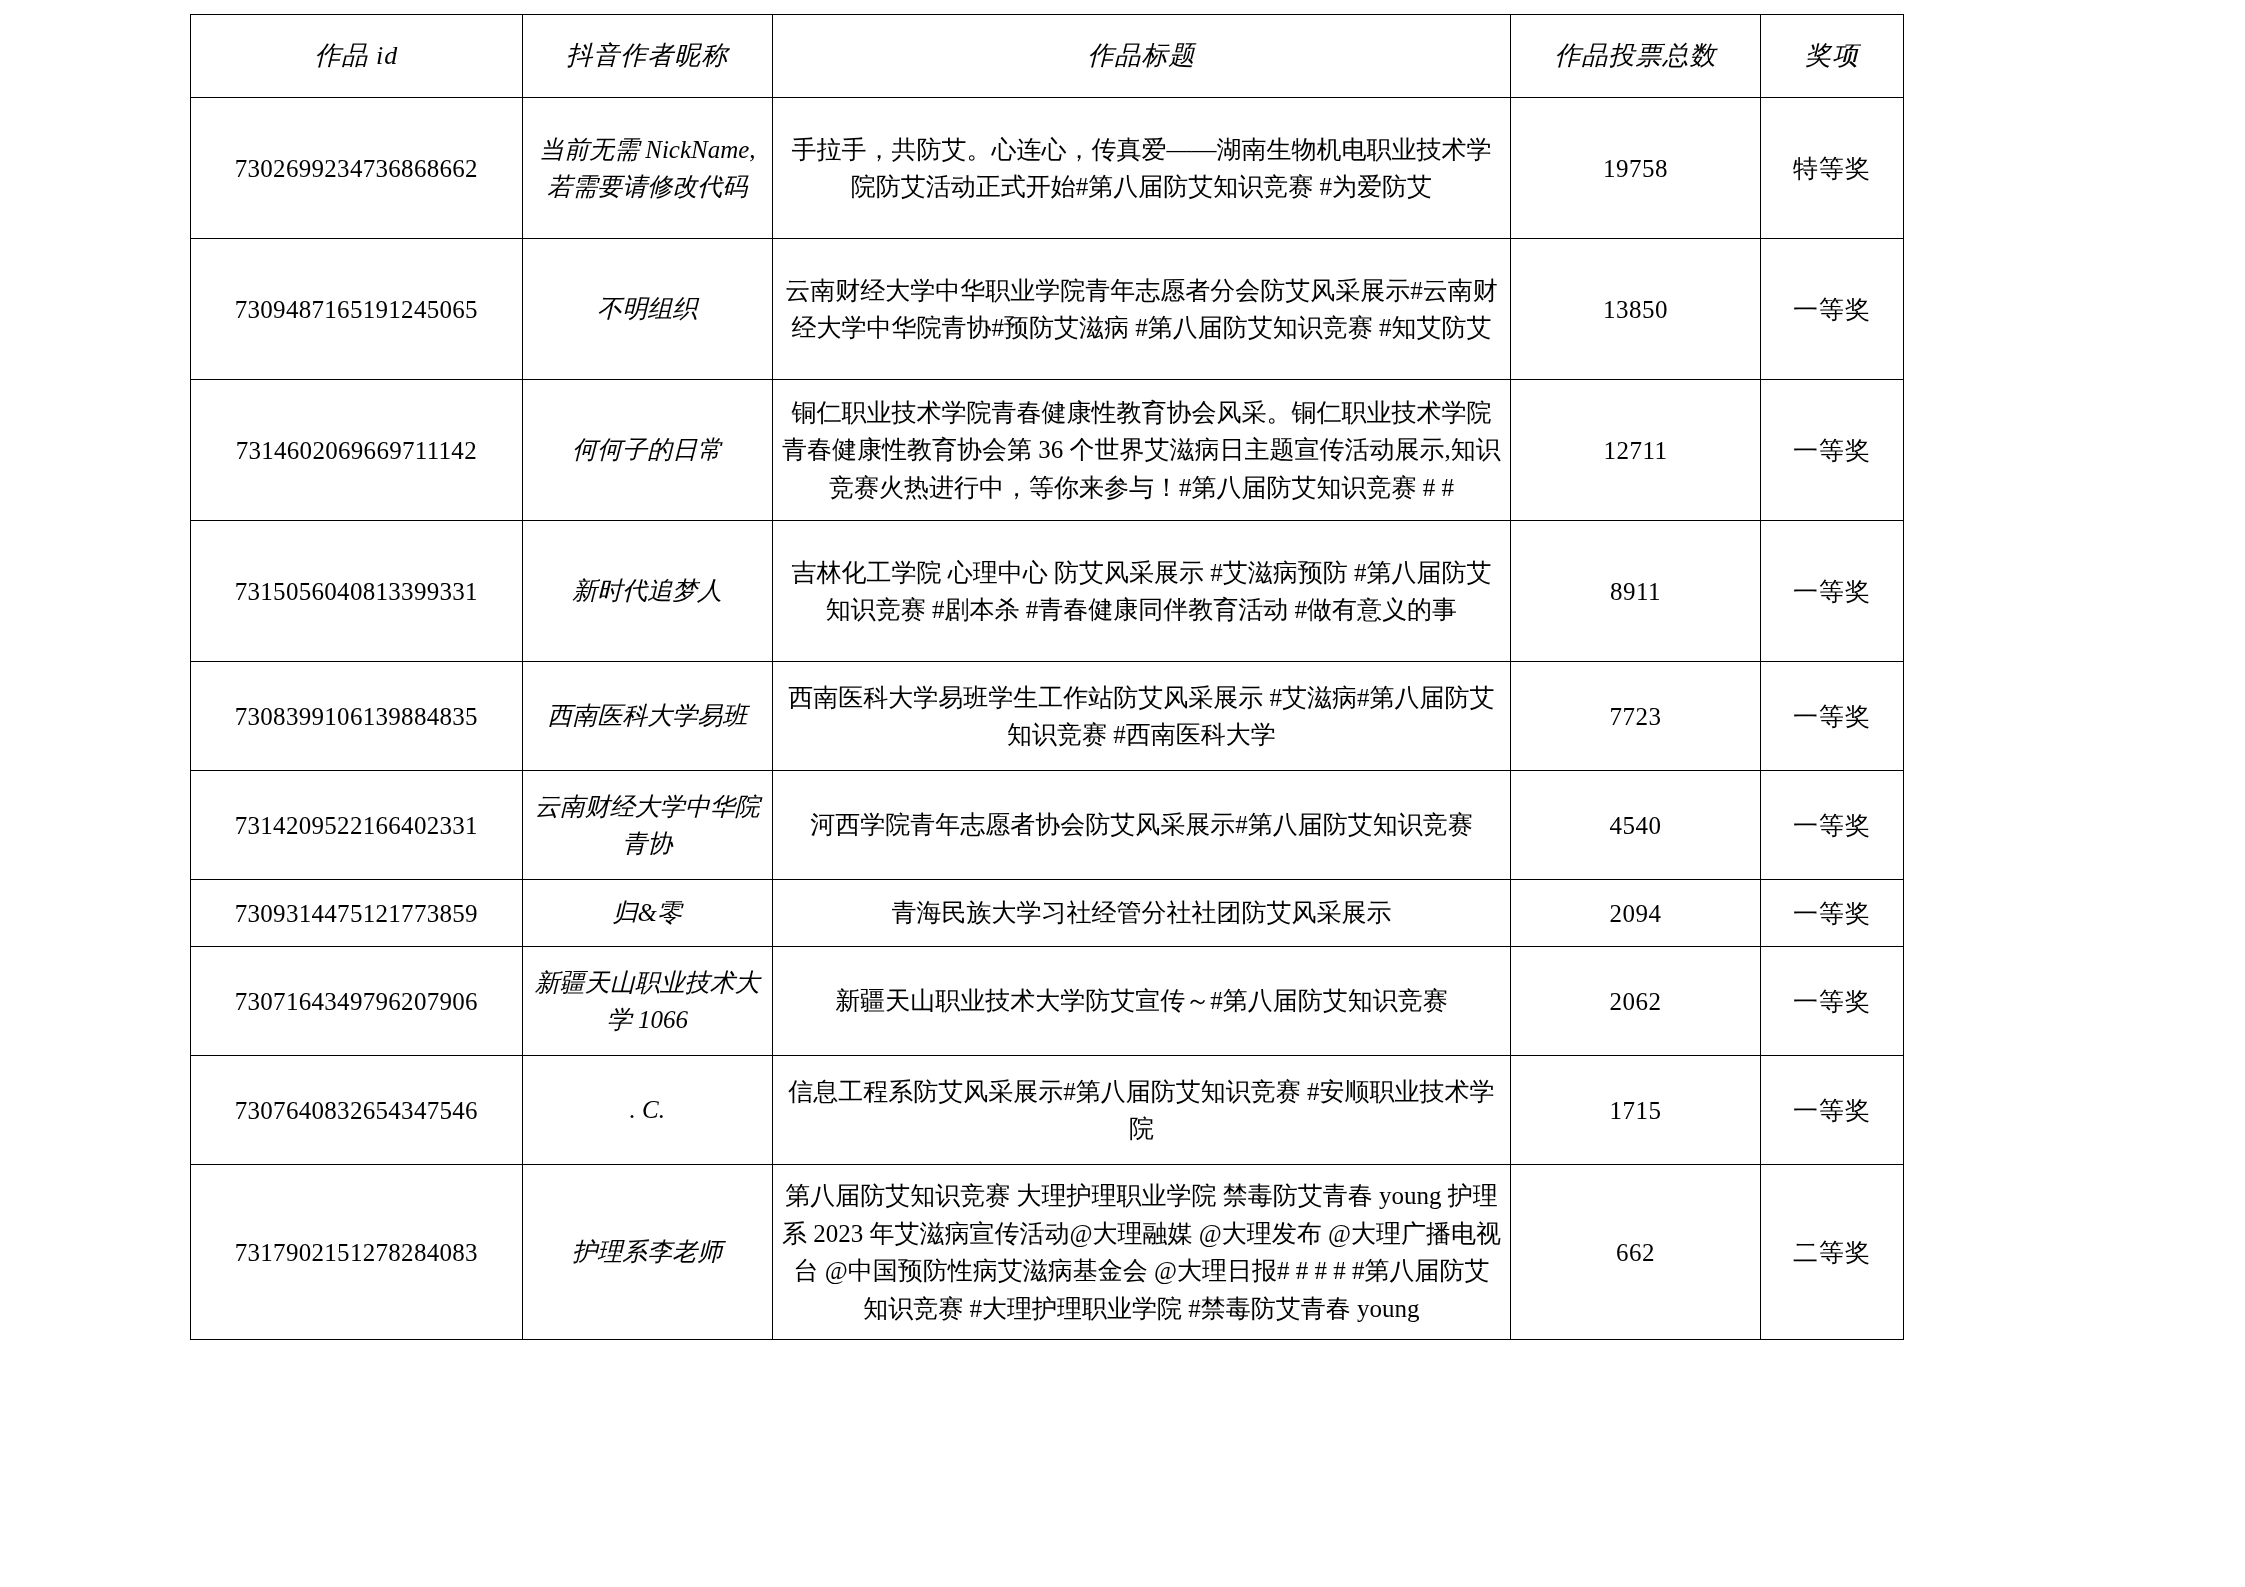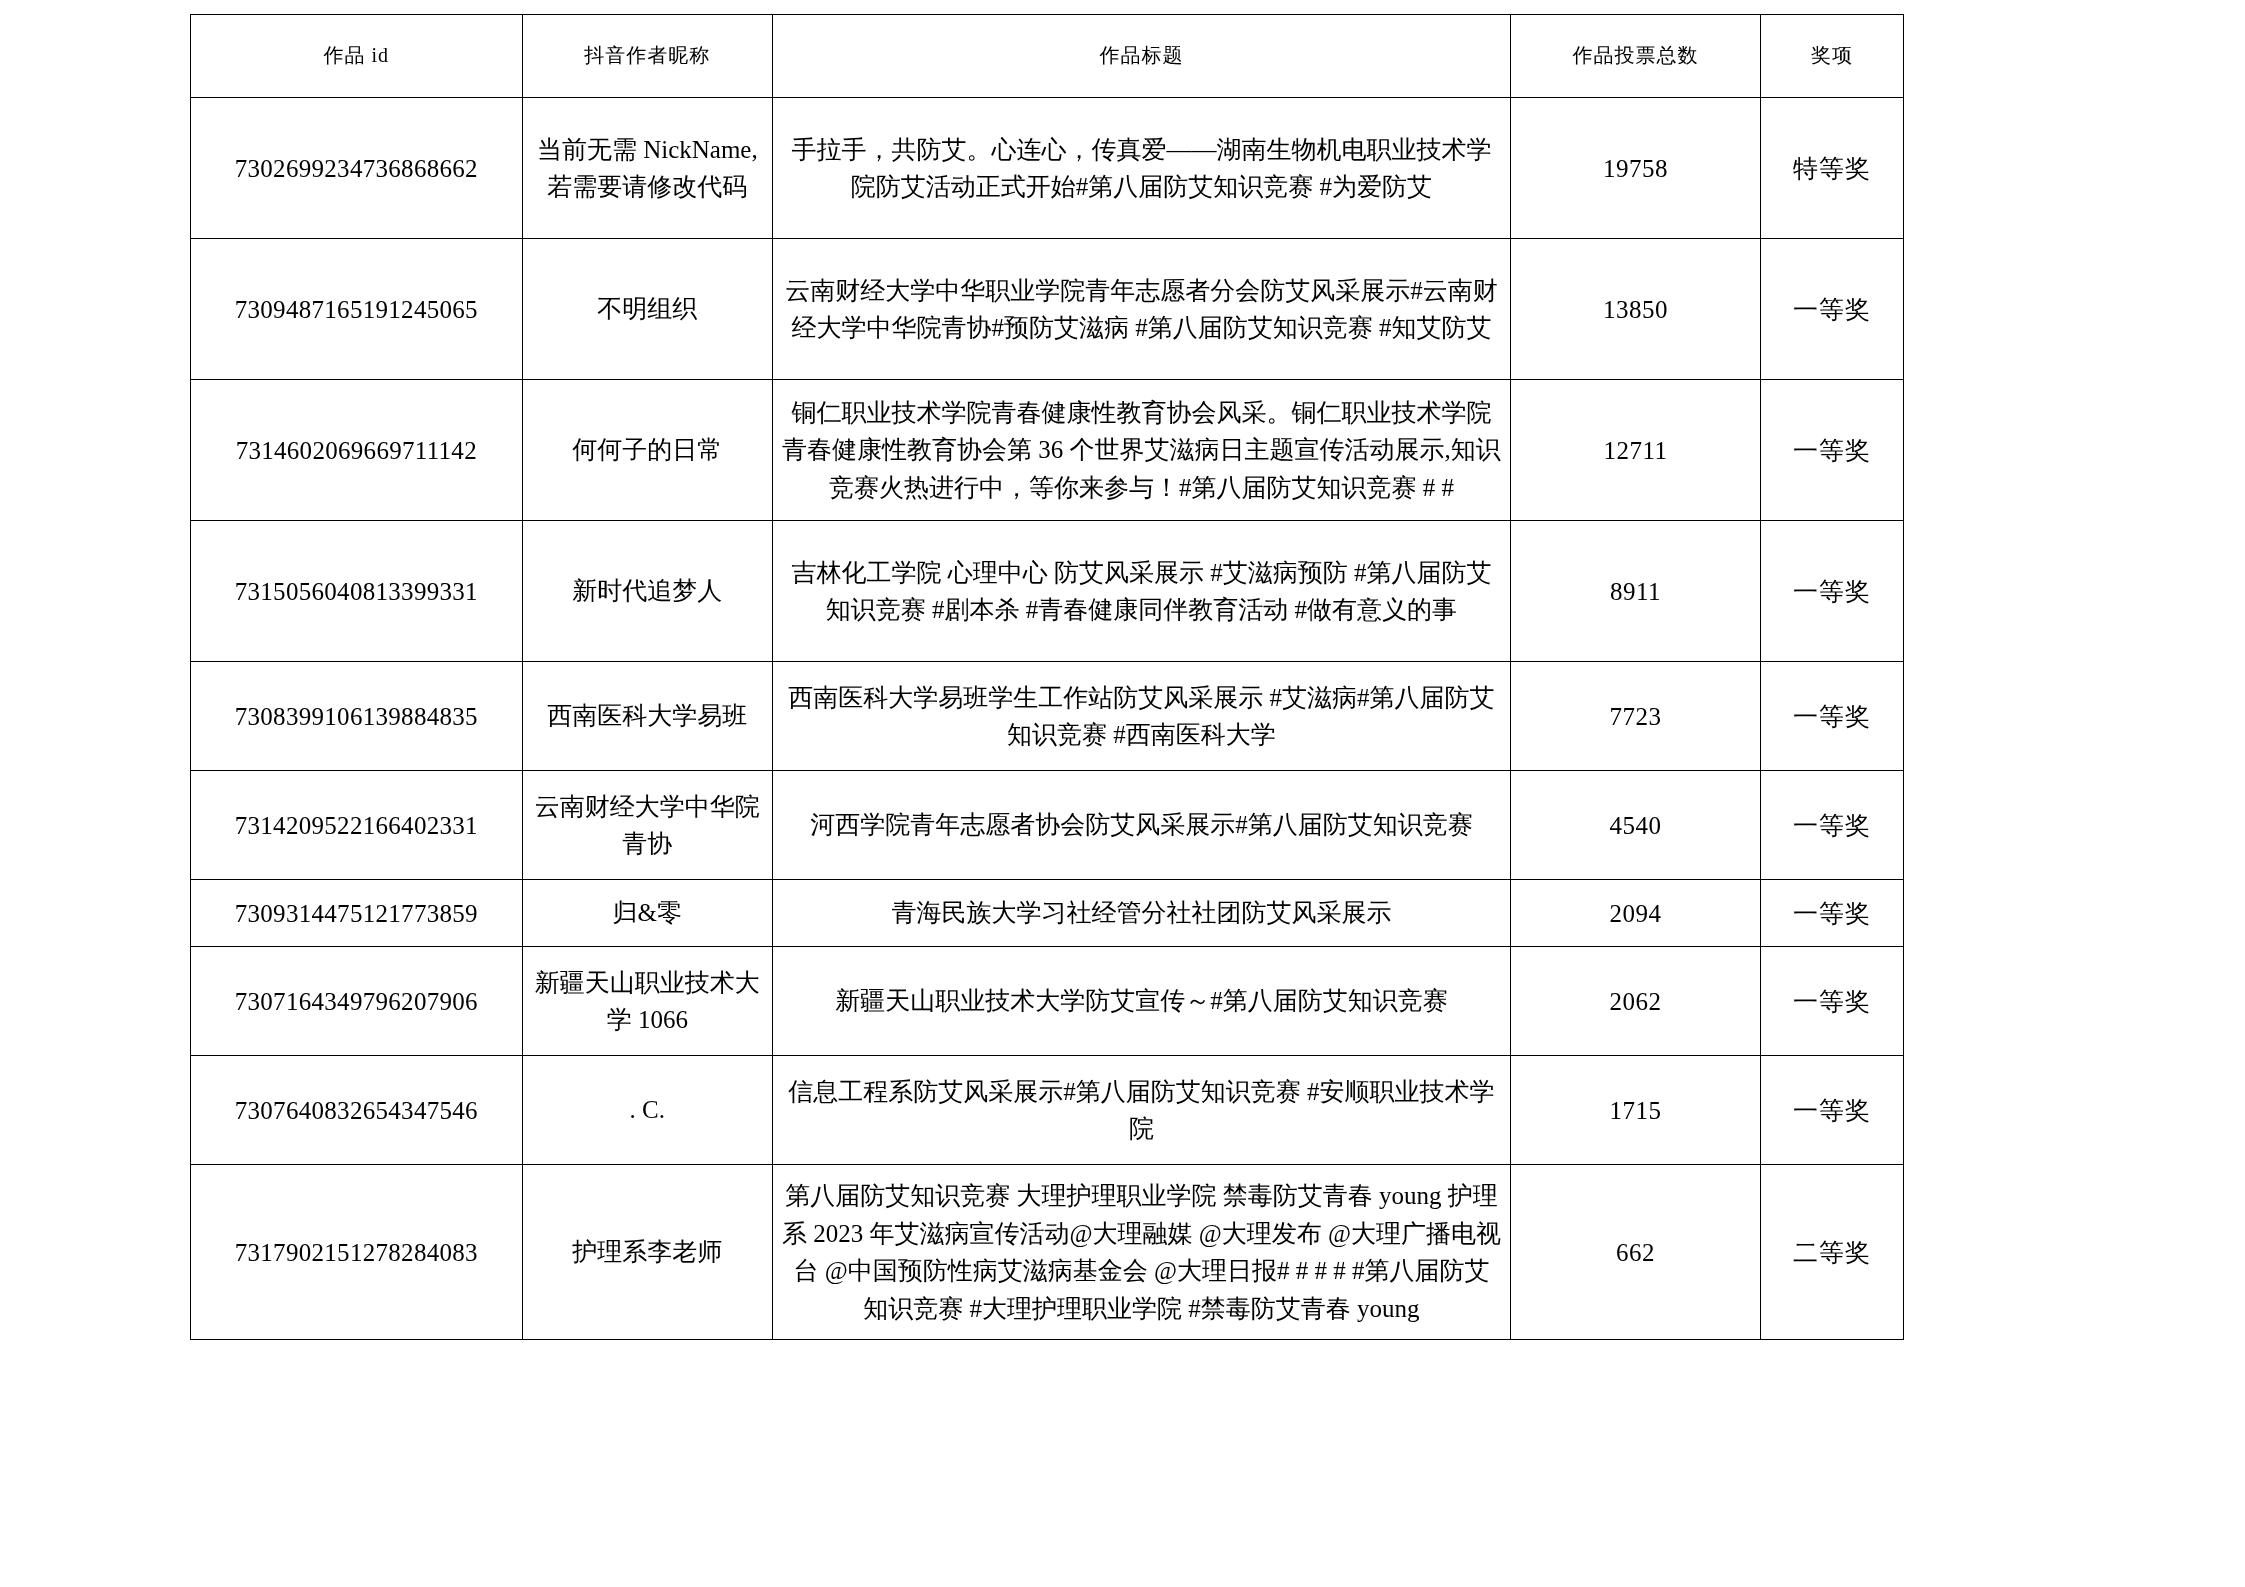--- a/index.html
+++ b/index.html
@@ -31,37 +31,39 @@
   table.award-table td,
   table.award-table th {
     border: 1.6px solid #000000;
     padding: 6px 8px;
     vertical-align: middle;
     text-align: center;
     font-weight: normal;
   }
   thead th {
     height: 70px;
-    font-size: 20px;
+    font-size: 26px;
     letter-spacing: 1px;
+    font-style: italic;
   }
   col.c-id      { width: 302px; }
   col.c-nick    { width: 228px; }
   col.c-title   { width: 672px; }
   col.c-votes   { width: 228px; }
   col.c-award   { width: 130px; }
 
   td.cell-id {
     font-family: Liberation Serif, serif;
     letter-spacing: 0.3px;
     white-space: nowrap;
   }
   td.cell-nick {
     line-height: 1.5;
     word-break: break-word;
+    font-style: italic;
   }
   td.cell-title {
     text-align: center;
     line-height: 1.5;
     word-break: break-word;
     padding-left: 10px;
     padding-right: 10px;
   }
   td.cell-votes {
     letter-spacing: 0.5px;

